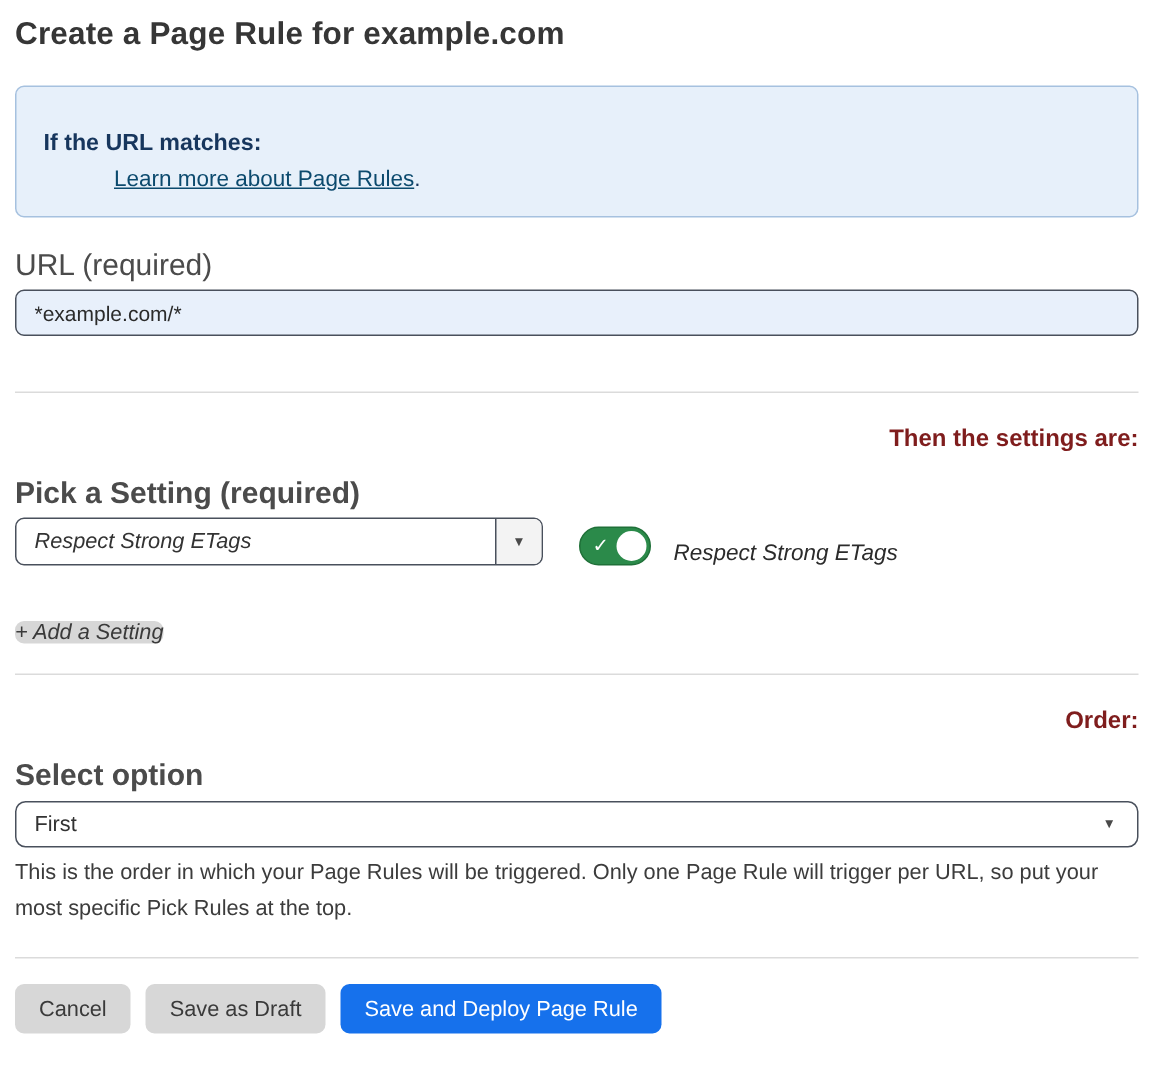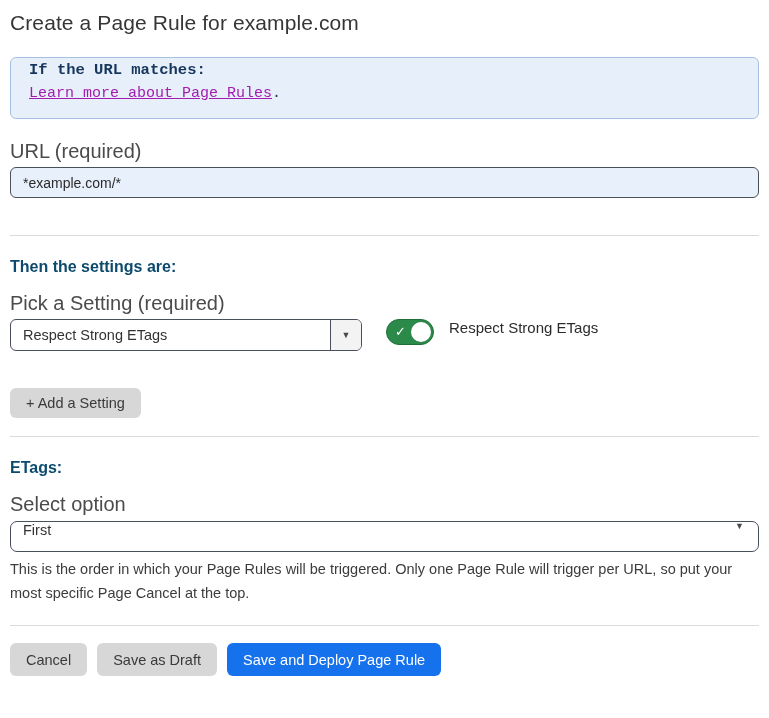--- a/index.html
+++ b/index.html
@@ -9,43 +9,43 @@
     background: #ffffff;
     color: #363636;
     padding: 9px 10px 0 10px;
     width: 769px;
     height: 718px;
     overflow: hidden;
   }
   h1.page-title {
     font-size: 21px;
     line-height: 28px;
-    font-weight: 400;
+    font-weight: 700;
     color: #363636;
     letter-spacing: 0.1px;
   }
   .info-box {
     margin-top: 20px;
     background: #E7F0FA;
     border: 1px solid #A6C1DF;
     border-radius: 6px;
-    padding: 0 18px 12px 18px;
+    padding: 26px 18px 12px 18px;
     color: #17365D;
     font-size: 15px;
     line-height: 24px;
-    font-family: Liberation Mono, monospace;
   }
   .info-box .info-heading {
     font-weight: 700;
     font-size: 15.5px;
   }
   .info-box .info-link {
-    color: #a21caf;
+    color: #0c4a6e;
     text-decoration: underline;
     cursor: pointer;
+    margin-left: 47px;
   }
   .field-label {
     margin-top: 23px;
     font-size: 20px;
     color: #4B4B4B;
     line-height: 18px;
   }
   .url-input {
     margin-top: 7px;
     width: 749px;
@@ -63,28 +63,30 @@
     border: none;
     border-top: 1px solid #DBDBDB;
     margin-top: 37px;
   }
   .divider.tight { margin-top: 18px; }
   .divider.footer-div { margin-top: 20px; }
   h2.section-heading {
     margin-top: 20px;
     font-size: 16px;
     font-weight: 700;
-    color: #0c4a6e;
+    color: #7f1d1d;
     line-height: 21px;
-  }
-  .field-label.sub { margin-top: 17px; }
+    text-align: right;
+  }
+  .field-label.sub { margin-top: 17px; font-weight: bold; }
   .setting-row {
     margin-top: 7px;
     display: flex;
-    align-items: flex-start;
+    align-items: flex-end;
+    font-style: italic;
   }
   .dropdown {
     width: 352px;
     height: 32px;
     background: #ffffff;
     border: 1px solid #49505C;
     border-radius: 6px;
     display: flex;
     align-items: center;
     overflow: hidden;
@@ -158,32 +160,33 @@
   .btn.gray {
     background: #D7D7D7;
     color: #3A3A3A;
   }
   .btn.blue {
     background: #1671EC;
     color: #ffffff;
   }
   .add-setting-btn {
     margin-top: 37px;
-    height: 30px;
-    padding: 0 16px;
+    height: 15px;
+    padding: 0 0;
+    font-style: italic;
   }
   .order-select {
     margin-top: 8px;
     width: 749px;
     height: 31px;
     background: #ffffff;
     border: 1px solid #49505C;
     border-radius: 7px;
     display: flex;
-    align-items: flex-start;
+    align-items: center;
     cursor: pointer;
   }
   .order-select .select-value {
     flex: 1;
     padding: 0 12px;
     font-size: 14.5px;
     color: #333333;
   }
   .order-select .caret { margin-right: 14px; }
   .help-text {
@@ -232,30 +235,30 @@
     <span class="toggle-check">✓</span>
     <span class="toggle-knob"></span>
   </span>
   <span class="toggle-label">Respect Strong ETags</span>
 </div>
 
 <button class="btn gray add-setting-btn">+ Add a Setting</button>
 
 <hr class="divider tight">
 
-<h2 class="section-heading">ETags:</h2>
+<h2 class="section-heading">Order:</h2>
 
 <div class="field-label sub">Select option</div>
 
 <div class="order-select">
   <span class="select-value">First</span>
   <span class="caret">▼</span>
 </div>
 
-<div class="help-text">This is the order in which your Page Rules will be triggered. Only one Page Rule will trigger per URL, so put your most specific Page Cancel at the top.</div>
+<div class="help-text">This is the order in which your Page Rules will be triggered. Only one Page Rule will trigger per URL, so put your most specific Pick Rules at the top.</div>
 
 <hr class="divider footer-div">
 
 <div class="footer-actions">
   <button class="btn gray">Cancel</button>
   <button class="btn gray">Save as Draft</button>
   <button class="btn blue">Save and Deploy Page Rule</button>
 </div>
 
 

